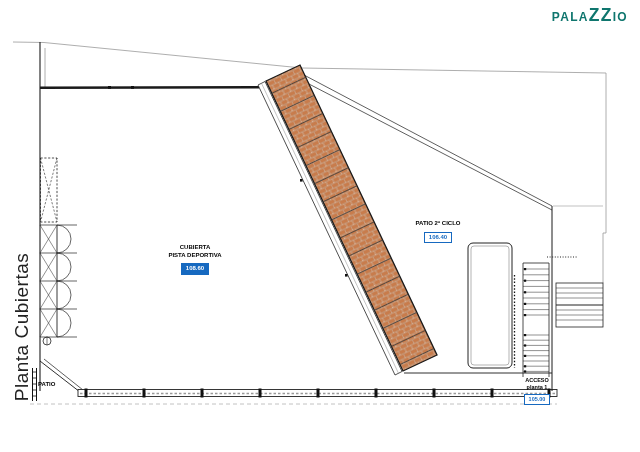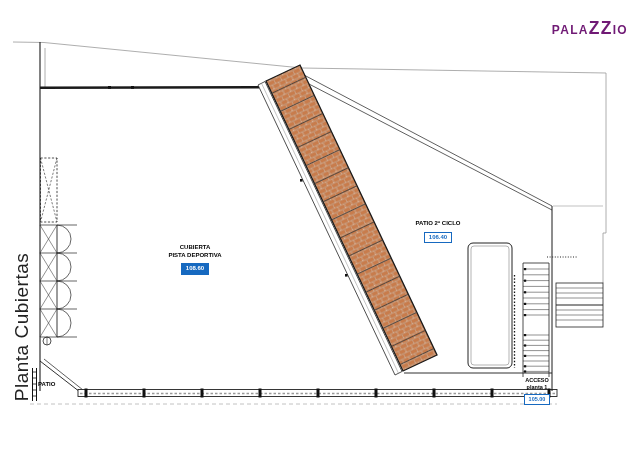--- a/index.html
+++ b/index.html
@@ -9,22 +9,22 @@
   .lbl{position:absolute;color:#000;text-align:center;line-height:1.25;}
   .lbl .pill{display:inline-block;margin-top:4px;padding:1px 4px;font-weight:bold;}
   .pill.solid{background:#1669c0;border:1px solid #1669c0;color:#fff;}
   .pill.outline{background:#fff;border:1px solid #1669c0;color:#1669c0;}
   #cubierta-label{left:151px;top:244px;width:88px;font-size:6px;font-weight:bold;}
   #patio2-label{left:395px;top:220px;width:86px;font-size:6px;font-weight:bold;}
   #acceso-label{left:512px;top:377px;width:50px;font-size:5.5px;font-weight:bold;line-height:1.2;}
   #patio-label{left:38px;top:381px;font-size:6px;font-weight:bold;}
   #plan-title{left:10px;top:412px;width:170px;transform:rotate(-90deg);transform-origin:0 0;
               font-size:19px;color:#222;letter-spacing:.5px;text-align:center;white-space:nowrap;}
-  #logo{position:absolute;top:18px;right:12px;font-size:12px;font-weight:bold;
-        letter-spacing:1.3px;color:#701a75;}
+  #logo{position:absolute;top:5px;right:12px;font-size:12px;font-weight:bold;
+        letter-spacing:1.3px;color:#0f766e;}
   #logo .zz{font-size:17.5px;}
 </style>
 </head>
 <body>
 
 <div id="page">
 
   <svg id="drawing" width="640" height="452" viewBox="0 0 640 452">
     <defs>
       <pattern id="brickPat" width="7" height="9.2" patternUnits="userSpaceOnUse" patternTransform="rotate(-25.3)">

